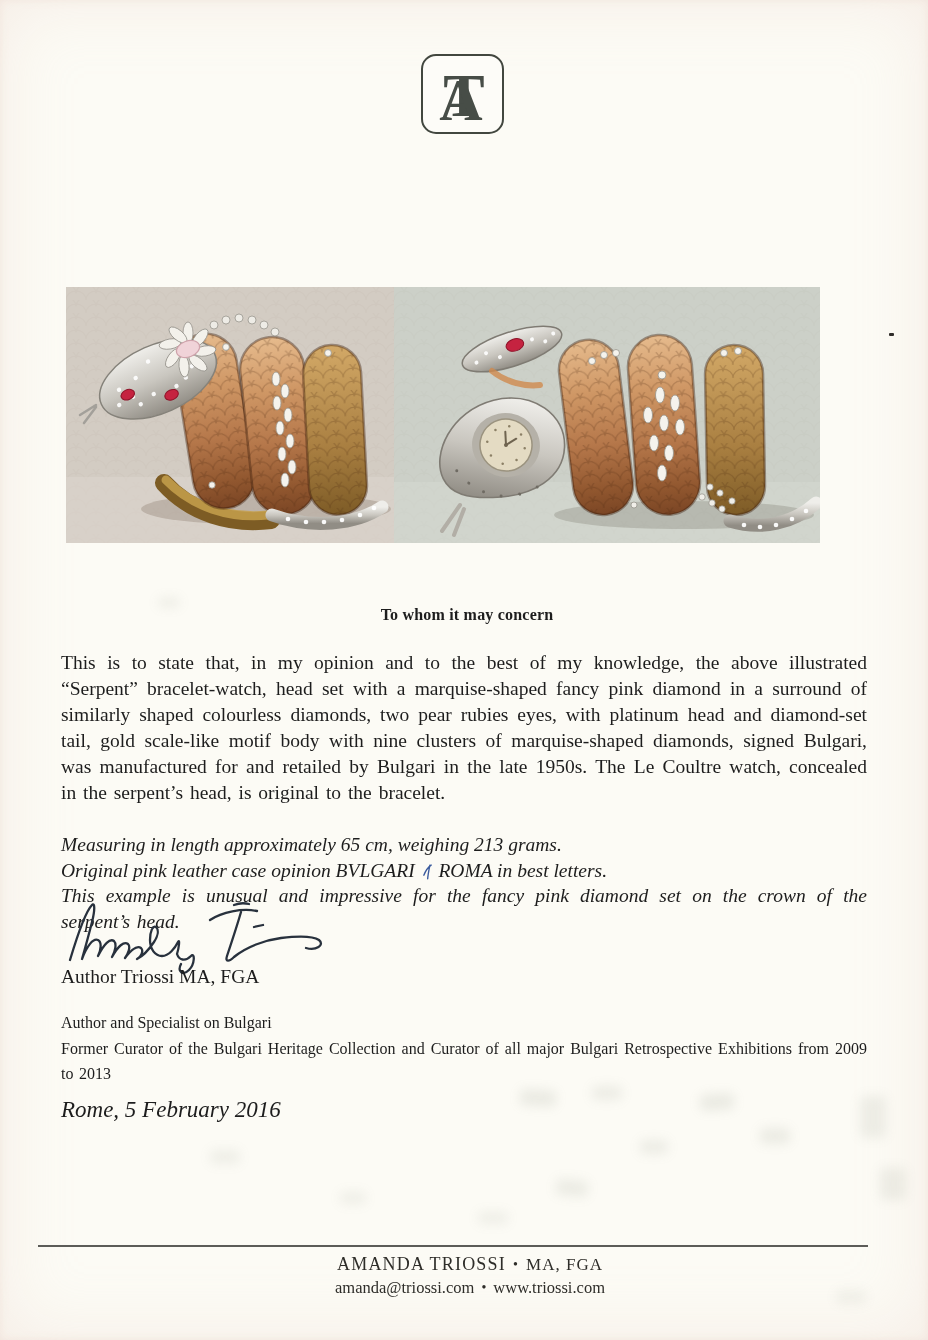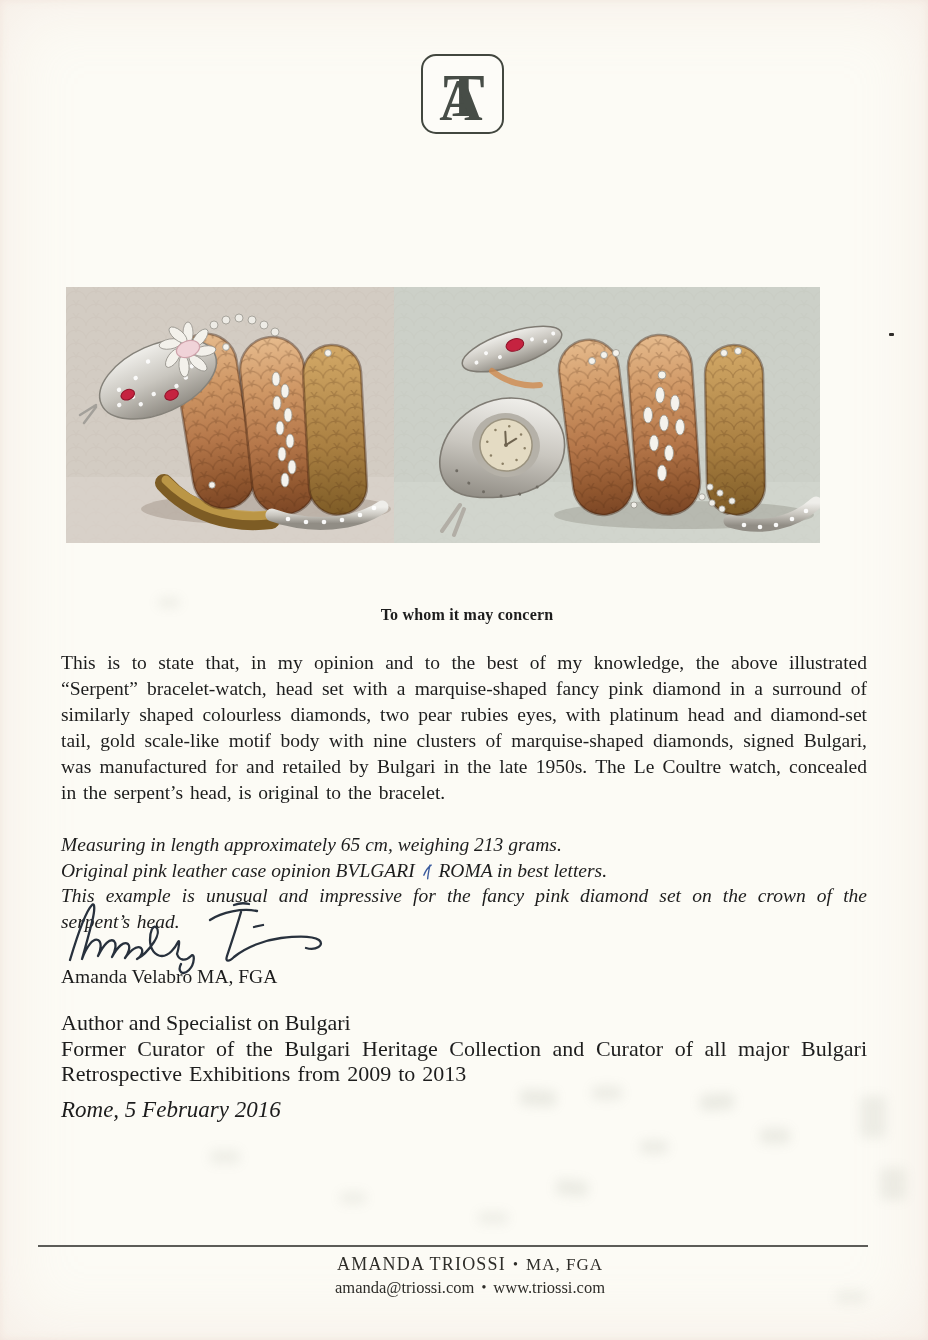--- a/index.html
+++ b/index.html
@@ -31,21 +31,21 @@
   .notes{
     position:absolute;left:61px;top:808px;width:806px;
     font-style:italic;font-size:19.5px;line-height:25.5px;margin-top:24px;
   }
   .notes .wrapline{text-align:justify;word-spacing:2px;}
   .pen-mark{display:inline-block;width:11px;height:17px;vertical-align:-3px;margin:0 1px 0 2px;}
   .signature{position:absolute;left:64px;top:896px;width:302px;height:80px;}
   .signer-name{position:absolute;left:61px;top:966px;font-size:19.5px;}
   .credentials{
     position:absolute;left:61px;top:1010px;width:806px;
-    font-size:22px;line-height:25.5px;
+    font-size:16px;line-height:25.5px;
   }
   .credentials .just{text-align:justify;word-spacing:1.5px;}
   .dateline{position:absolute;left:61px;top:1097px;font-size:23px;font-style:italic;}
   
   .footer-rule{position:absolute;left:38px;top:1245px;width:830px;height:2px;background:#5c5c58;}
   .footer{
     position:absolute;left:40px;top:1253px;width:860px;text-align:center;color:#2e2d29;
   }
   .footer .l1{font-size:18px;letter-spacing:1.2px;line-height:23px;}
   .footer .l1 .small{font-size:17px;letter-spacing:1px;}
@@ -319,21 +319,21 @@
                C79,60 86,52 90,46 C94,40 95,34 92,31 C89,29 86,35 86,44
                C86,53 91,60 98,60 C105,60 111,52 114,46 C116,42 115,52 113,58
                C115,64 121,66 127,60 C131,56 131,68 125,74 C119,80 113,76 117,68"></path>
       <path d="M146,24 C158,16 178,12 193,15"></path>
       <path d="M170,9 C175,7 181,7 185,8"></path>
       <path d="M177,16 C173,30 167,48 163,60 C161,66 165,66 170,61 C182,51 201,44 217,42 C233,40 249,40 255,44 C261,49 252,55 242,52"></path>
       <path d="M190,31 L199,29"></path>
     </g>
   </svg>
 
-  <div class="signer-name">Amanda Velabro MA, FGA</div>
+  <div class="signer-name">Author Triossi MA, FGA</div>
 
   <div class="credentials">
     <div>Author and Specialist on Bulgari</div>
     <div class="just">Former Curator of the Bulgari Heritage Collection and Curator of all major Bulgari Retrospective Exhibitions from 2009 to 2013</div>
   </div>
 
   <div class="dateline">Rome, 5 February 2016</div>
 
   <div>
     <div class="ghost" style="left:158px;top:598px;width:22px;height:9px;opacity:.14;"></div>

